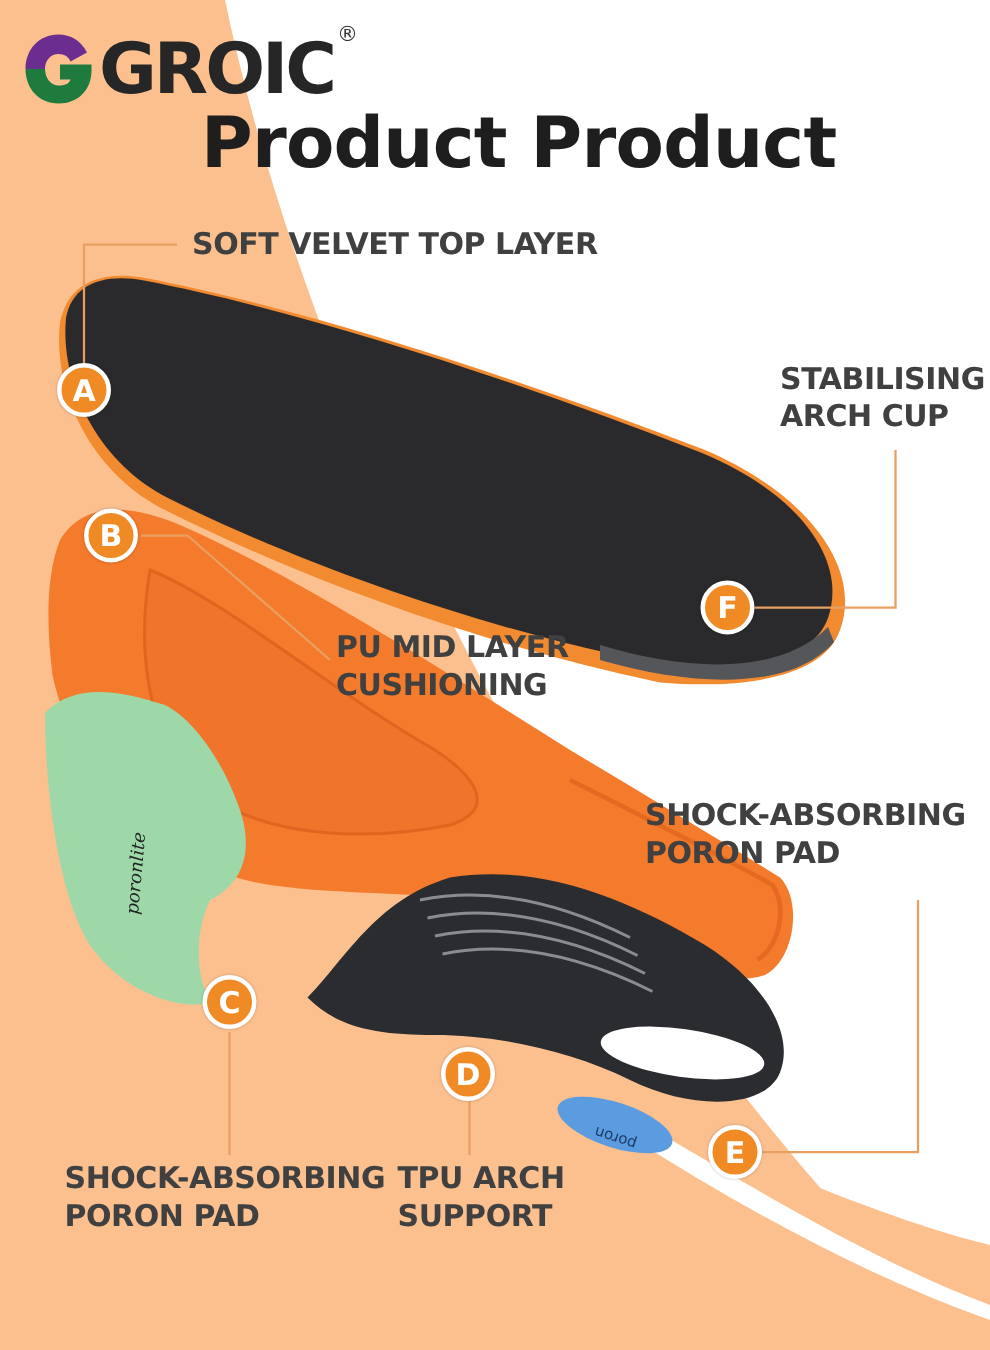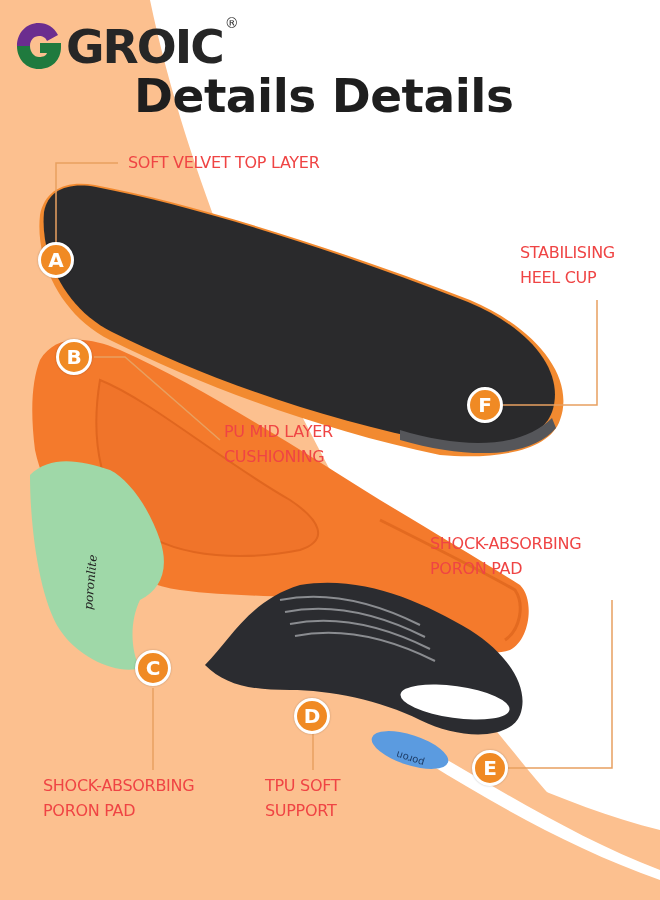--- a/index.html
+++ b/index.html
@@ -4,21 +4,21 @@
 <style>
   html, body { margin: 0; padding: 0; }
   body { width: 660px; height: 900px; overflow: hidden; background: #ffffff; position: relative; font-family: "DejaVu Sans", sans-serif; }
   .stage { position: absolute; left: 0; top: 0; width: 660px; height: 900px; }
   .stage svg { position: absolute; left: 0; top: 0; }
   .logo { position: absolute; left: 14px; top: 21px; height: 56px; display: flex; align-items: flex-start; }
   .logo-g { width: 50px; height: 50px; position: relative; }
   .logo-text { font-family: "DejaVu Sans", sans-serif; font-weight: bold; font-size: 47px; letter-spacing: -2px; color: #262626; line-height: 52px; margin-left: 2px; }
   .logo-reg { font-size: 14px; color: #333; margin-left: 2px; margin-top: -6px; }
   .title { position: absolute; left: 134px; top: 68px; font-family: "DejaVu Sans", sans-serif; font-weight: bold; font-size: 47px; color: #1e1e1e; letter-spacing: -0.5px; white-space: nowrap; }
-  .label { position: absolute; font-family: "DejaVu Sans", sans-serif; font-weight: normal; font-size: 16px; color: #ef4444; line-height: 25px; white-space: nowrap; letter-spacing: -0.3px; }
+  .label { position: absolute; font-family: "DejaVu Sans", sans-serif; font-weight: bold; font-size: 20px; color: #404040; line-height: 25px; white-space: nowrap; letter-spacing: -0.3px; }
   .label.right { }
   .badge { position: absolute; width: 36px; height: 36px; border-radius: 50%; background: #f08a24; border: 3px solid #ffffff; box-sizing: border-box; color: #fff; font-family: "DejaVu Sans", sans-serif; font-weight: bold; font-size: 20px; display: flex; align-items: center; justify-content: center; box-shadow: 0 0 2px rgba(0,0,0,0.25); }
 </style>
 </head>
 <body>
 
 <div class="stage">
   <svg width="660" height="900" viewBox="0 0 660 900">
 
     <path d="M0,0 L150,0 C175,120 220,240 260,330 C330,480 420,640 520,760 C560,810 610,860 660,900 L0,900 Z" fill="#fcc08f"></path>
@@ -70,30 +70,30 @@
     <div class="logo-g">
       <svg width="50" height="50" viewBox="0 0 50 50">
         <path d="M44,14 C40,6 33,2 25,2 C12,2 3,12 3,25 L16,25 C16,19 20,15 25,15 C29,15 32,17 33,20 Z" fill="#6b2d8f"></path>
         <path d="M3,25 C3,38 12,48 25,48 C38,48 47,39 47,26 L47,22 L26,22 L26,32 L33,32 C32,35 29,36 25,36 C20,36 16,31 16,25 Z" fill="#1f7a3e"></path>
       </svg>
     </div>
     <span class="logo-text">GROIC</span>
     <span class="logo-reg">®</span>
   </div>
 
-  <div class="title">Details Details</div>
+  <div class="title">Product Product</div>
 
   <div class="label" style="left:128px; top:150px;">
     <div>SOFT VELVET TOP LAYER</div>
   </div>
   <div class="badge" style="left:38px; top:242px;">A</div>
 
   <div class="label right" style="left:520px; top:240px; width:126px;">
     <div>STABILISING</div>
-    <div>HEEL CUP</div>
+    <div>ARCH CUP</div>
   </div>
   <div class="badge" style="left:467px; top:387px;">F</div>
 
   <div class="badge" style="left:56px; top:339px;">B</div>
   <div class="label" style="left:224px; top:419px;">
     <div>PU MID LAYER</div>
     <div>CUSHIONING</div>
   </div>
 
   <div class="label right" style="left:430px; top:531px; width:216px;">
@@ -103,16 +103,16 @@
   <div class="badge" style="left:472px; top:750px;">E</div>
 
   <div class="badge" style="left:135px; top:650px;">C</div>
   <div class="label" style="left:43px; top:773px;">
     <div>SHOCK-ABSORBING</div>
     <div>PORON PAD</div>
   </div>
 
   <div class="badge" style="left:294px; top:698px;">D</div>
   <div class="label" style="left:265px; top:773px;">
-    <div>TPU SOFT</div>
+    <div>TPU ARCH</div>
     <div>SUPPORT</div>
   </div>
 </div>
 
 </body></html>

